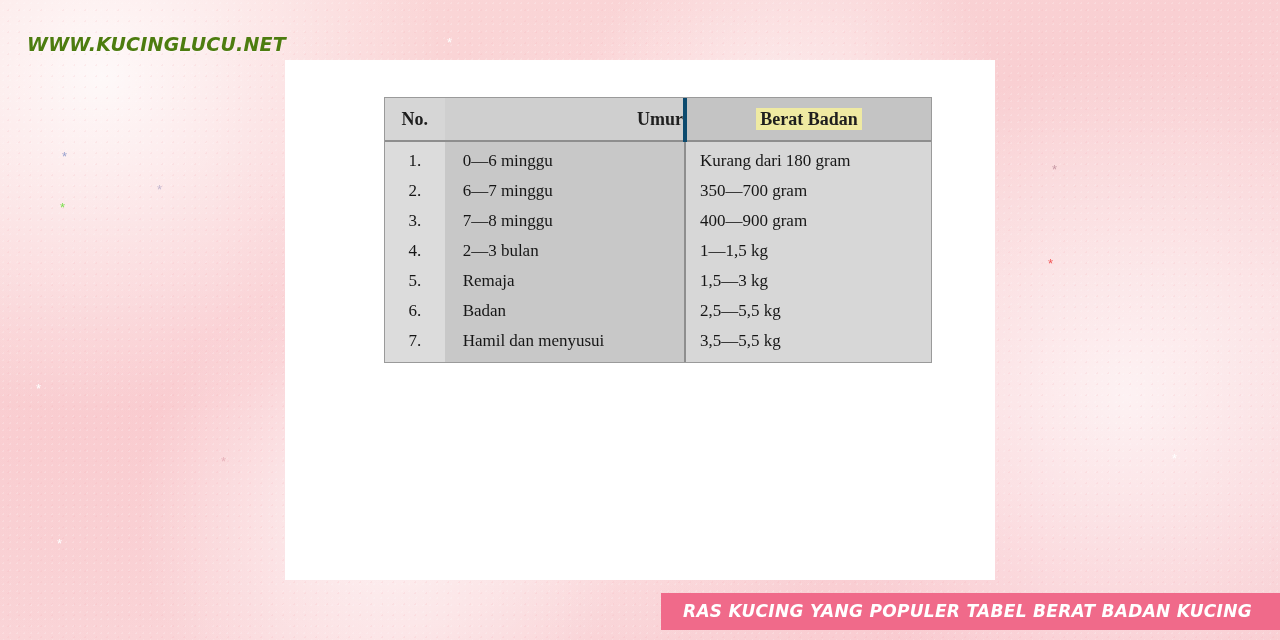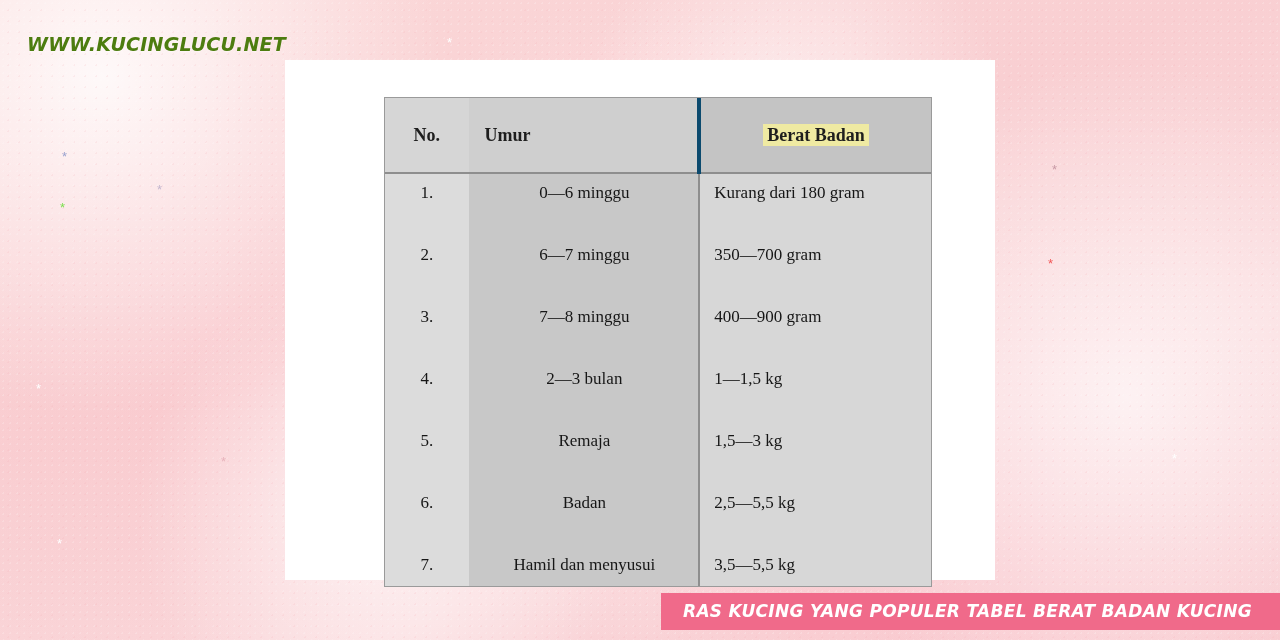--- a/index.html
+++ b/index.html
@@ -118,52 +118,51 @@
 
   
   .tbl {
     border-collapse: collapse;
     width: 546px;
     font-family: "Liberation Serif", serif;
     box-shadow: 0 0 0 1px #9a9a9a;
     background: #d3d3d3;
   }
   .tbl th, .tbl td {
-    padding: 16px;
+    padding: 0;
     vertical-align: middle;
   }
 
   .thead-row th {
     height: 42px;
     background: #c9c9c9;
     font-weight: bold;
     font-size: 18px;
     color: #1e1e1e;
     border-bottom: 2px solid #8e8e8e;
   }
   .th-no    { width: 60px;  text-align: center; background: #d6d6d6 !important; }
-  .th-umur  { width: 240px; text-align: left; background: #cfcfcf !important; }
+  .th-umur  { width: 240px; text-align: right; background: #cfcfcf !important; }
   .th-berat { width: 246px; text-align: center; background: #c4c4c4 !important;
               border-left: 4px solid #0c4a6e; }
   .th-berat span { background: #efeaa2; padding: 1px 4px; }
 
   .tbl tbody tr td {
     height: 30px;
     font-size: 17px;
     color: #161616;
   }
   .cell-no {
     text-align: center;
     background: #dcdcdc;
     color: #222;
   }
   .cell-umur {
     background: #c8c8c8;
     padding-left: 18px !important;
-    text-align: center;
   }
   .cell-berat {
     background: #d7d7d7;
     padding-left: 14px !important;
     border-left: 2px solid #8e8e8e;
   }
   .tbl tbody tr:first-child td { padding-top: 4px; }
   .tbl tbody tr:last-child  td { padding-bottom: 6px; }
 </style>
 </head>

